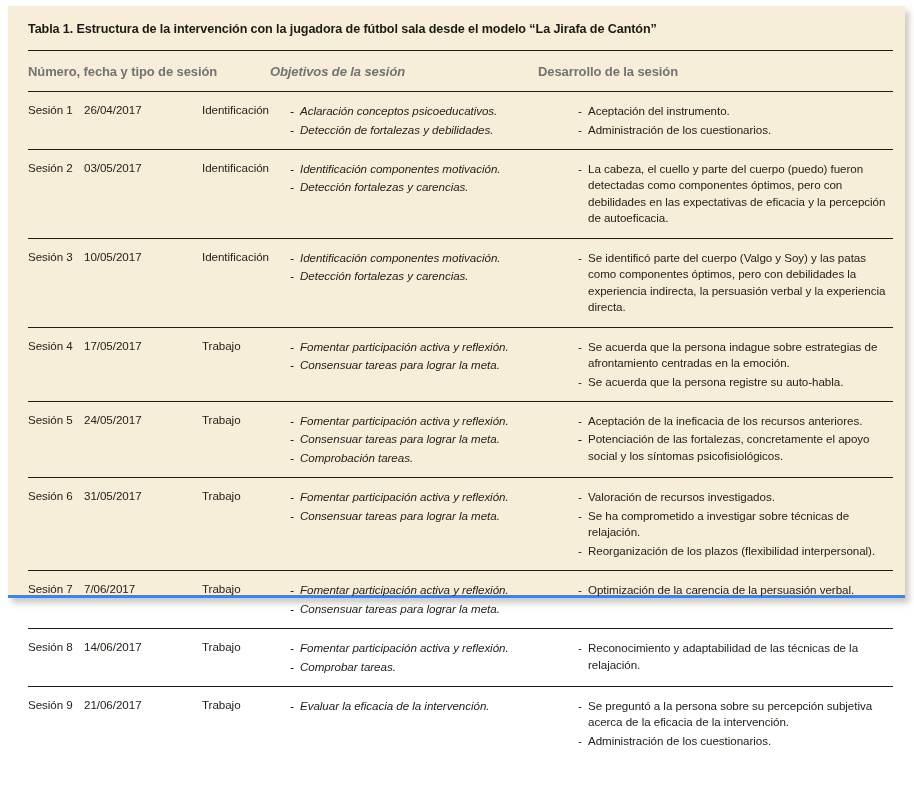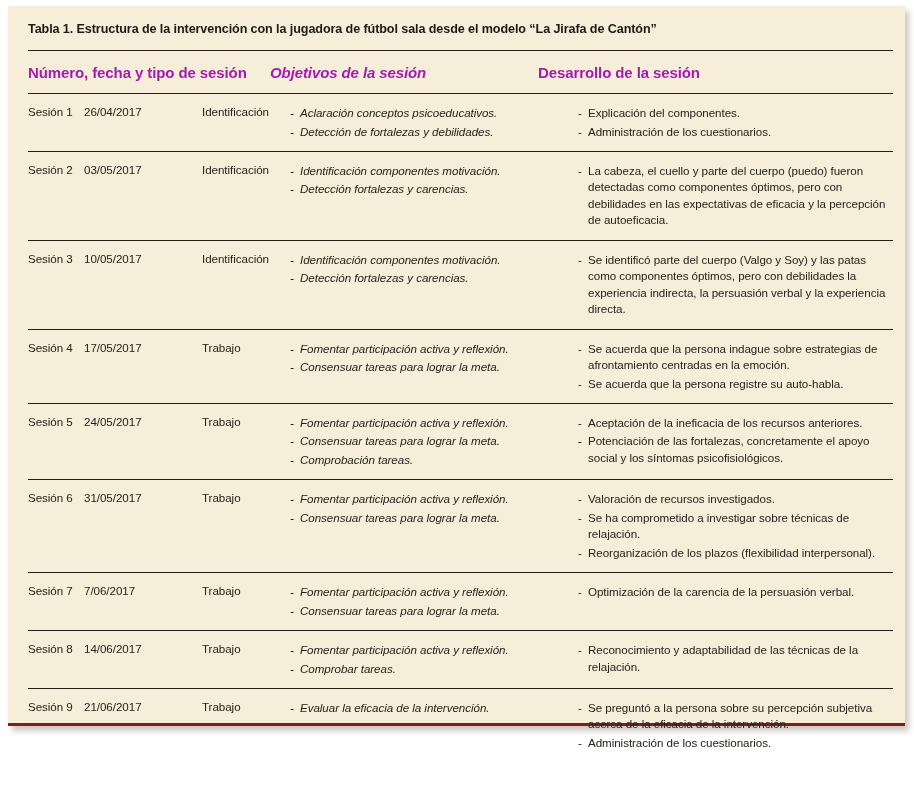--- a/index.html
+++ b/index.html
@@ -13,23 +13,23 @@
     background: #ffffff;
     font-family: "Liberation Sans", sans-serif;
     overflow: hidden;
   }
 
   .table-card {
     position: absolute;
     left: 8px;
     top: 6px;
     width: 897px;
-    height: 720px;
+    height: 592px;
     background: #f7eeda;
-    border-bottom: 3px solid #7f1d1d;
+    border-bottom: 3px solid #3b82f6;
     box-sizing: border-box;
     box-shadow: 4px 5px 6px rgba(120, 110, 95, 0.38);
   }
 
   .table-inner {
     position: relative;
     padding: 0 10px 0 10px;
     box-sizing: border-box;
     width: 100%;
     height: 100%;
@@ -49,23 +49,23 @@
     border-top: 1.6px solid #241b12;
     margin: 0 2px 0 10px;
   }
   .rule.thin {
     border-top-width: 1.3px;
   }
 
   .head-row {
     display: flex;
     padding: 13px 2px 12px 10px;
-    font-size: 15px;
+    font-size: 13px;
     font-weight: bold;
-    color: #a21caf;
+    color: #737373;
     letter-spacing: -0.1px;
   }
 
   .col-a { width: 242px; flex: 0 0 242px; }
   .col-b { width: 268px; flex: 0 0 268px; font-style: italic; }
   .col-c { flex: 1 1 auto; }
 
   .body-row {
     display: flex;
     padding: 11px 2px 11px 10px;
@@ -132,21 +132,21 @@
             </div>
           </div>
           <div class="col-b">
             <ul class="bullets">
               <li><span class="dash">-</span><span>Aclaración conceptos psicoeducativos.</span></li>
               <li><span class="dash">-</span><span>Detección de fortalezas y debilidades.</span></li>
             </ul>
           </div>
           <div class="col-c">
             <ul class="bullets">
-              <li><span class="dash">-</span><span>Explicación del componentes.</span></li>
+              <li><span class="dash">-</span><span>Aceptación del instrumento.</span></li>
               <li><span class="dash">-</span><span>Administración de los cuestionarios.</span></li>
             </ul>
           </div>
         </div>
         <div class="rule thin"></div>
         <div class="body-row">
           <div class="col-a">
             <div class="sess-line">
               <span class="sess-num">Sesión 2</span>
               <span class="sess-date">03/05/2017</span>

